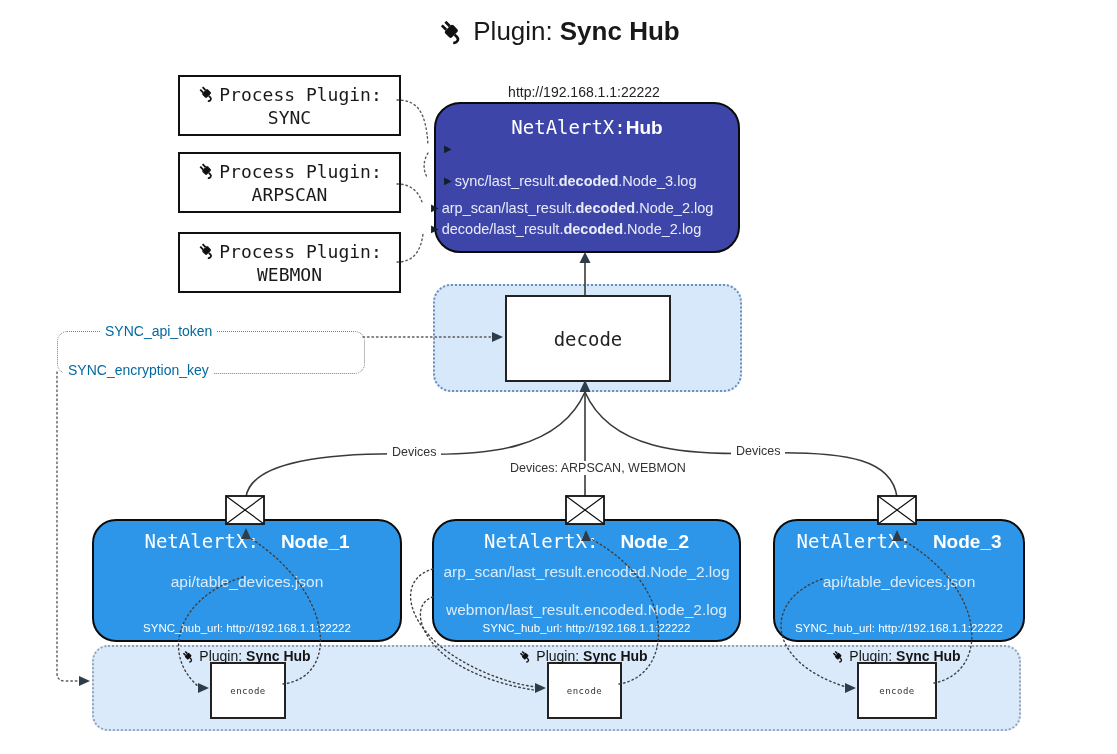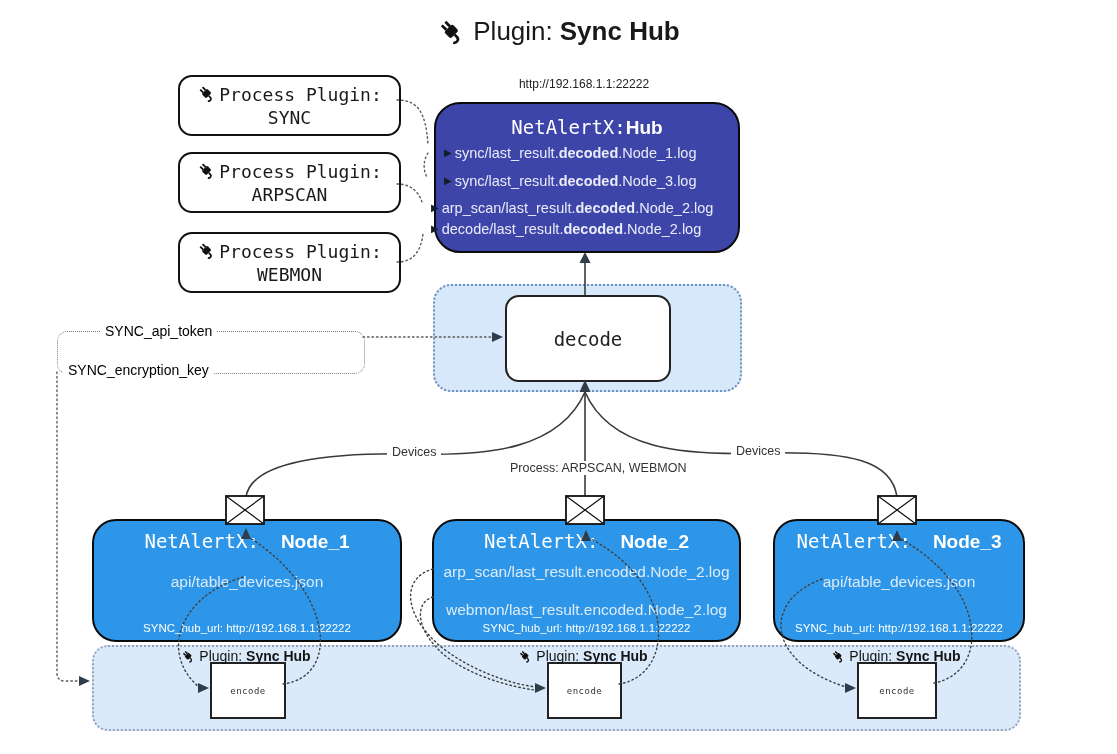--- a/index.html
+++ b/index.html
@@ -1,19 +1,19 @@
 <!DOCTYPE html>
 <html><head>
 <meta charset="utf-8">
 <style>
   html,body{margin:0;padding:0;background:#fff;}
   #canvas{position:relative;width:1117px;height:754px;background:#fff;overflow:hidden;
           font-family:"Liberation Sans",sans-serif;color:#1a1a1a;}
   .abs{position:absolute;}
-  .mono{font-family:"DejaVu Sans Mono","Liberation Mono",monospace;border-radius:14px;}
+  .mono{font-family:"DejaVu Sans Mono","Liberation Mono",monospace;}
 
   
   .page-title{left:0;top:16px;width:1117px;display:flex;justify-content:center;align-items:center;gap:6px;}
   .page-title .txt{font-size:26px;color:#191919;}
   .page-title b{margin-left:7px;}
 
   
   .proc-box{width:219px;height:57px;background:#fff;border:2px solid #111;
             display:flex;flex-direction:column;justify-content:center;align-items:center;}
   .proc-line1{display:flex;align-items:center;gap:2px;font-size:18px;}
@@ -43,25 +43,25 @@
   .node-url{position:absolute;top:101px;left:0;width:100%;text-align:center;color:#fff;font-size:11.5px;}
 
   .encode-box{top:662px;height:53px;z-index:10;}
   .encode-box span{font-family:"DejaVu Sans Mono","Liberation Mono",monospace;font-size:9px;color:#333;letter-spacing:.5px;}
   .encode-label{top:648px;display:flex;justify-content:center;align-items:center;gap:3px;
                 font-size:14px;color:#141414;z-index:12;white-space:nowrap;}
   .encode-label b{margin-left:4px;}
 
   .lbl{position:absolute;background:#fff;padding:0 5px;font-size:12.5px;color:#333;
        white-space:nowrap;z-index:30;}
-  .token-lbl{font-size:14px;color:#000000;}
+  .token-lbl{font-size:14px;color:#0369a1;}
 
   .sync-rect{left:57px;top:331px;width:306px;height:41px;border:1.6px dotted #7d7d7d;border-radius:10px;}
 
-  .url-lbl{left:484px;top:77px;width:200px;text-align:center;font-size:12px;color:#222;}
+  .url-lbl{left:484px;top:84px;width:200px;text-align:center;font-size:14px;color:#222;}
 
   svg.connectors{left:0;top:0;z-index:20;pointer-events:none;}
   .envelope{z-index:25;}
   .z5{z-index:5;} .z10{z-index:10;}
 </style>
 </head>
 <body>
 
 <div id="canvas">
 
@@ -117,21 +117,20 @@
       </svg>
       <span>Process Plugin:</span>
     </div>
     <div class="proc-line2">WEBMON</div>
   </div>
 
   <div class="abs hub-box z10">
     <div class="hub-title mono"><span>NetAlertX:</span><b>Hub</b></div>
     <div class="hub-line inset" style="top:40px;">
       <span class="tri">▶</span>
-      <span><span>sync/last_result.</span><b>decoded</b><span>.Node_1.log</span></span>
     </div>
     <div class="hub-line inset" style="top:68px;">
       <span class="tri">▶</span>
       <span><span>sync/last_result.</span><b>decoded</b><span>.Node_3.log</span></span>
     </div>
     <div class="hub-line outset" style="top:95px;">
       <span class="tri">▶</span>
       <span><span>arp_scan/last_result.</span><b>decoded</b><span>.Node_2.log</span></span>
     </div>
     <div class="hub-line outset" style="top:116px;">
@@ -271,15 +270,15 @@
       <polygon points="246,528 241,539 251,539"></polygon>
       <polygon points="546,688 535,683 535,693"></polygon>
       <polygon points="586,530 581,541 591,541"></polygon>
       <polygon points="856,688 845,683 845,693"></polygon>
       <polygon points="897,530 892,541 902,541"></polygon>
     </g>
   </svg>
 
   <div class="lbl" style="left:387px;top:445px;">Devices</div>
   <div class="lbl" style="left:731px;top:444px;">Devices</div>
-  <div class="lbl" style="left:505px;top:461px;width:160px;text-align:center;">Process: ARPSCAN, WEBMON</div>
+  <div class="lbl" style="left:505px;top:461px;width:160px;text-align:center;">Devices: ARPSCAN, WEBMON</div>
 
 </div>
 
 </body></html>

